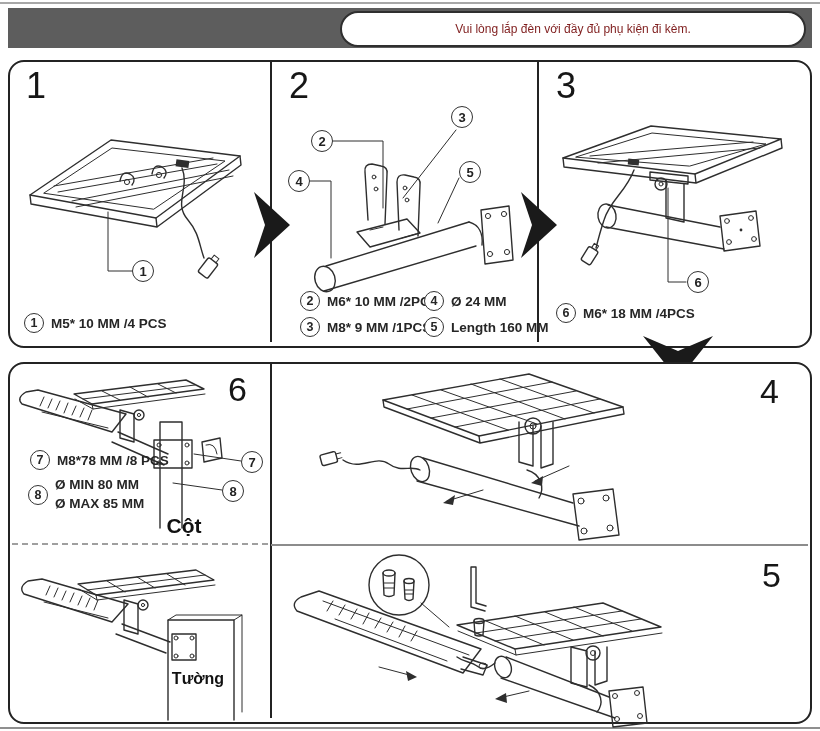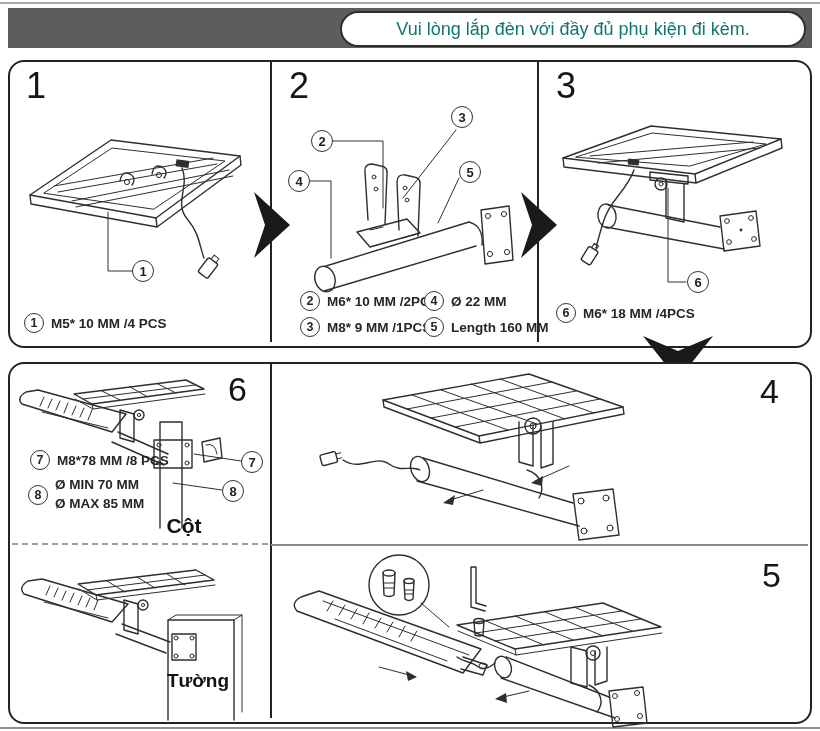--- a/index.html
+++ b/index.html
@@ -12,21 +12,21 @@
     position:relative;width:820px;height:731px;background:#ffffff;
     font-family:"Liberation Sans","DejaVu Sans",sans-serif;overflow:hidden;
   }
   .scanline{position:absolute;left:0;width:820px;}
   
   .header{position:absolute;left:8px;top:8px;width:804px;height:40px;
     background:var(--header_bg,#5d5d5d);display:flex;align-items:center;}
   .title{color:#fff;font-size:29px;font-weight:400;padding-left:12px;letter-spacing:.5px;white-space:nowrap;}
   .pill{position:absolute;left:332px;top:3px;width:462px;height:32px;background:#fff;
     border:2px solid #2f2f2f;border-radius:18px;display:flex;align-items:center;justify-content:center;}
-  .pill-text{font-size:18px;color:#0f766e;white-space:nowrap;}
+  .pill-text{font-size:12px;color:#7f1d1d;white-space:nowrap;}
   
   .section{position:absolute;border:2px solid #232323;border-radius:16px;background:#fff;}
   .sec-top{left:8px;top:60px;width:800px;height:284px;}
   .sec-bottom{left:8px;top:362px;width:800px;height:358px;}
   .vdiv{position:absolute;width:2px;background:#232323;}
   .hdiv-solid{position:absolute;height:2px;background:#8c8c8c;}
   .hdiv-dash{position:absolute;height:0;border-top:2px dashed #9f9f9f;}
   
   .stepnum{position:absolute;color:#161616;font-size:36px;font-weight:400;line-height:1;}
   .stepnum.small{font-size:34px;}
@@ -152,21 +152,21 @@
   <div class="part-row" style="left:300px;top:291px;">
     <span class="ref">2</span>
     <span>M6* 10  MM /2PCS</span>
   </div>
   <div class="part-row" style="left:300px;top:317px;">
     <span class="ref">3</span>
     <span>M8* 9  MM /1PCS</span>
   </div>
   <div class="part-row" style="left:424px;top:291px;">
     <span class="ref">4</span>
-    <span>Ø 22 MM</span>
+    <span>Ø 24 MM</span>
   </div>
   <div class="part-row" style="left:424px;top:317px;">
     <span class="ref">5</span>
     <span>Length 160 MM</span>
   </div>
   <div class="part-row" style="left:556px;top:303px;">
     <span class="ref">6</span>
     <span>M6* 18  MM /4PCS</span>
   </div>
 
@@ -217,21 +217,21 @@
   <div class="co" style="left:241px;top:451px;">7</div>
   <div class="co" style="left:222px;top:480px;">8</div>
 
   <div class="part-row" style="left:30px;top:450px;">
     <span class="ref">7</span>
     <span>M8*78 MM /8 PCS</span>
   </div>
   <div class="part-row" style="left:28px;top:477px;">
     <span class="ref">8</span>
     <span class="two-lines">
-      <span>Ø MIN 70 MM</span>
+      <span>Ø MIN 80 MM</span>
       <span>Ø MAX 85 MM</span>
     </span>
   </div>
   <div class="big-label" style="left:158px;top:514px;width:52px;font-size:21px;">Cột</div>
 
   <svg style="left:8px;top:548px;" width="263" height="176" viewBox="0 0 263 176">
     <path class="ln" d="M16,46 Q10,39 20,33 L34,31 L120,56 L104,74 L16,46 Z"></path>
     <path class="thin" d="M36,54 L100,70"></path>
     <path class="thin" d="M42,38 L38,47 M50,40 L46,49 M58,43 L54,52 M66,45 L62,54 M74,48 L70,57 M82,50 L78,59 M90,52 L86,62"></path>
     <path class="ln" d="M70,36 L188,22 L206,32 L88,47 Z"></path>
@@ -242,21 +242,21 @@
       <circle class="thin" cx="135" cy="57" r="1.6"></circle>
     <path class="ln" d="M114,76 L162,94 M108,86 L158,105"></path>
     <path class="ln" d="M160,72 L226,72 L226,172 M160,72 L160,172"></path>
     <path class="thin" d="M160,72 L168,67 L234,67 L226,72 M234,67 L234,164"></path>
     <path class="ln" d="M164,86 L188,86 L188,112 L164,112 Z"></path>
     <circle class="thin" cx="168" cy="90" r="2"></circle>
       <circle class="thin" cx="184" cy="90" r="2"></circle>
     <circle class="thin" cx="168" cy="108" r="2"></circle>
       <circle class="thin" cx="184" cy="108" r="2"></circle>
   </svg>
-  <div class="big-label" style="left:166px;top:670px;width:64px;font-size:19px;">Tường</div>
+  <div class="big-label" style="left:166px;top:670px;width:64px;font-size:16px;">Tường</div>
 
   <svg style="left:271px;top:362px;" width="541" height="183" viewBox="0 0 541 183">
     <path class="ln" d="M112,38 L258,12 L352,45 L208,74 Z"></path>
     <path class="ln" d="M112,38 L113,45 L209,81 L208,74 M209,81 L353,52 L352,45"></path>
     <path class="thin" d="M136,47 L281,20 M160,56 L305,29 M184,65 L329,37"></path>
     <path class="thin" d="M141,33 L237,68 M170,28 L266,62 M200,22 L294,57 M229,17 L323,51"></path>
     <path class="ln" d="M248,60 L248,100 L262,104 L262,64"></path>
     <path class="ln" d="M270,64 L270,106 L282,102 L282,60"></path>
     <circle class="ln" cx="262" cy="64" r="8"></circle>
       <circle class="thin" cx="262" cy="64" r="3"></circle>

